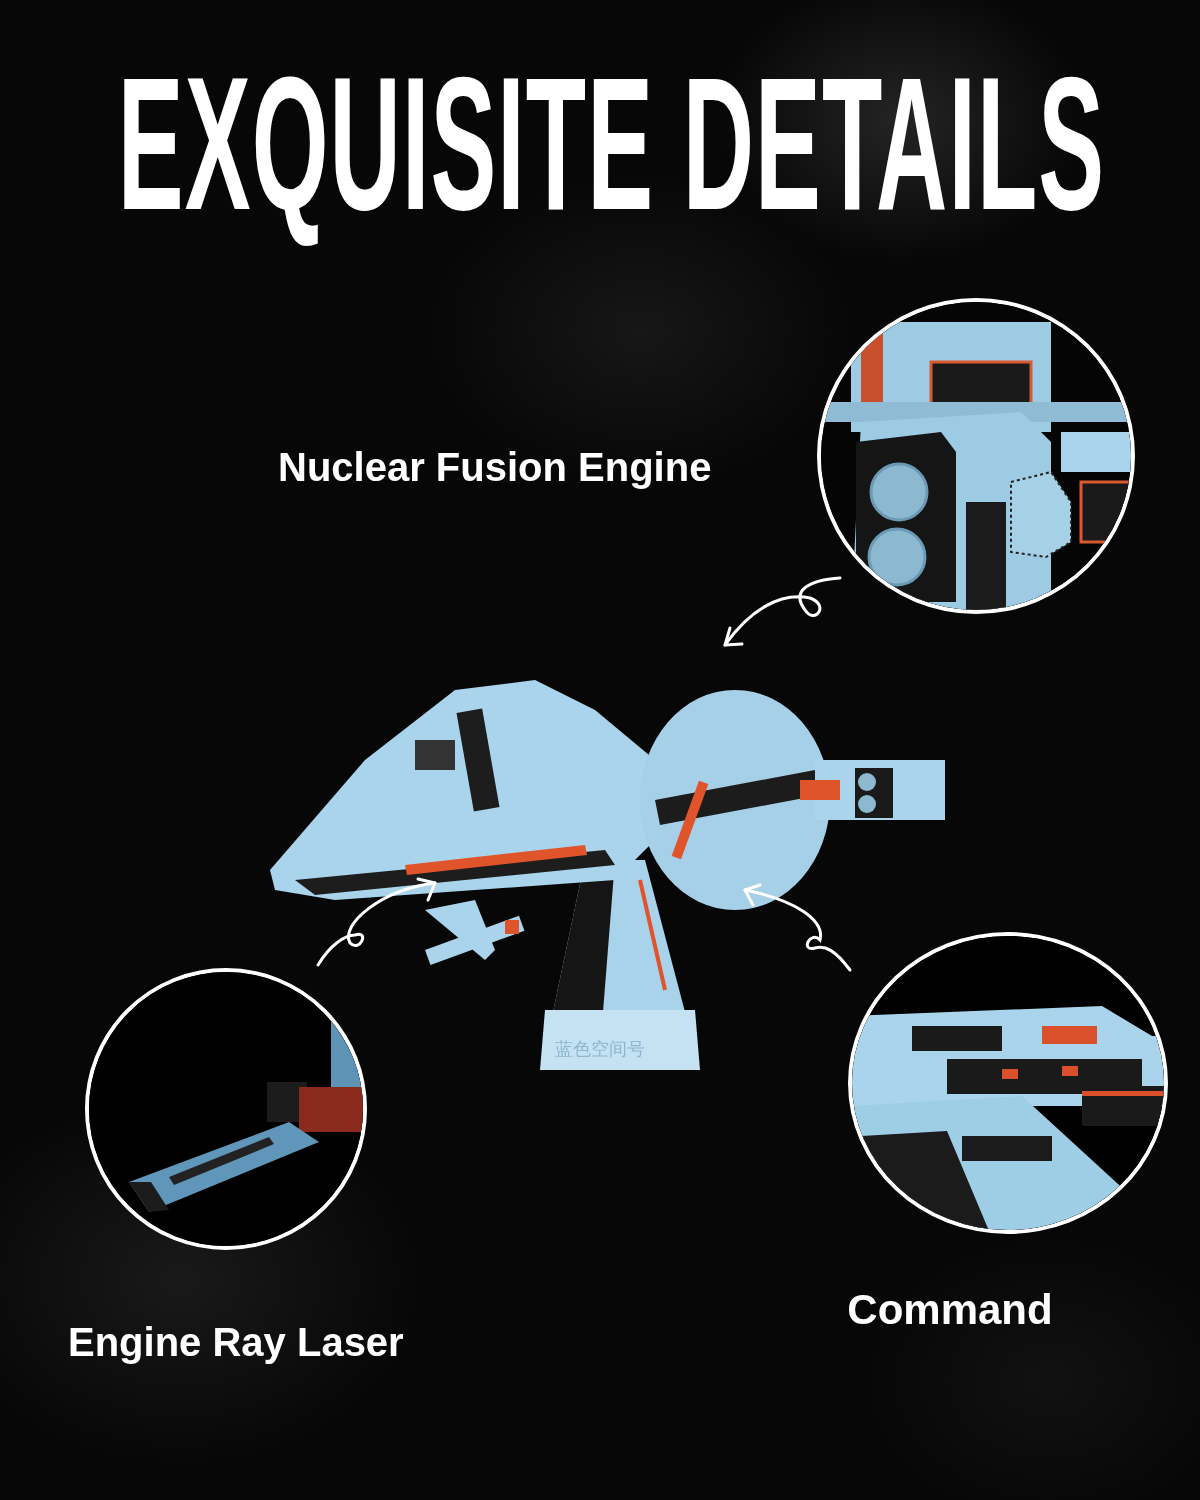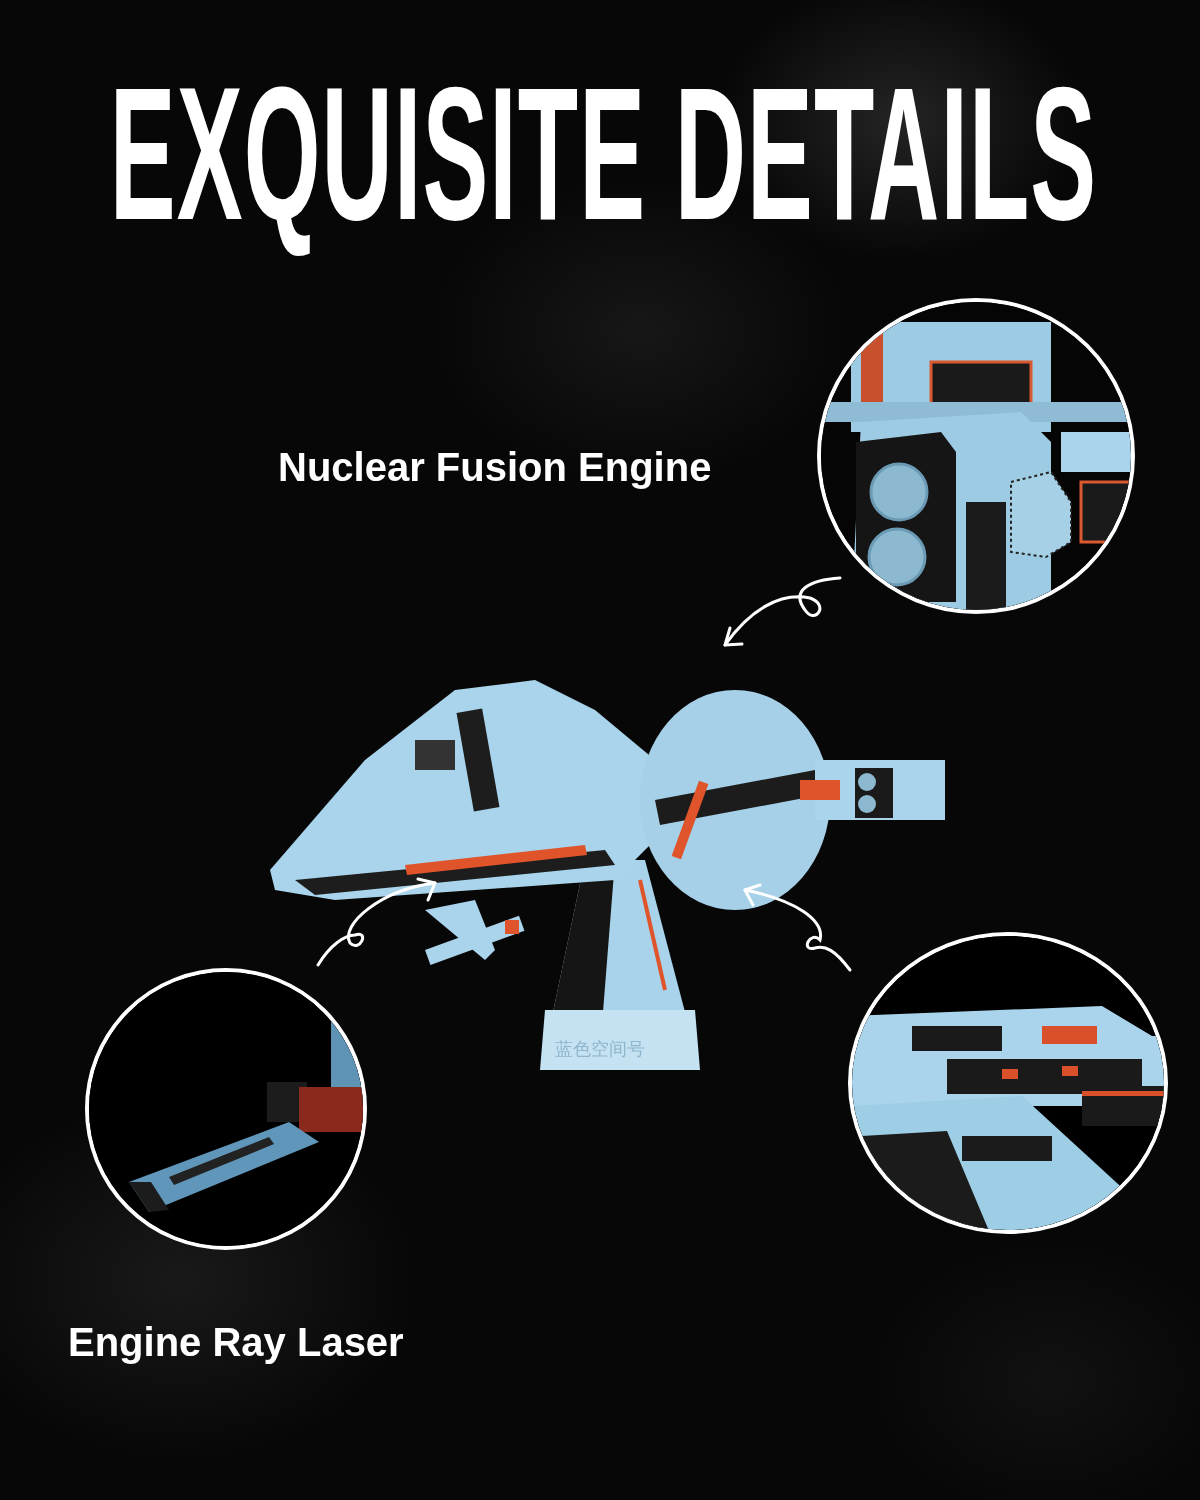--- a/index.html
+++ b/index.html
@@ -21,22 +21,22 @@
     position:absolute; inset:0;
     background-image:
       radial-gradient(1px 1px at 20px 30px, rgba(255,255,255,0.35), transparent 60%),
       radial-gradient(1px 1px at 70px 80px, rgba(255,255,255,0.25), transparent 60%),
       radial-gradient(1px 1px at 110px 15px, rgba(255,255,255,0.3), transparent 60%),
       radial-gradient(1px 1px at 45px 120px, rgba(255,255,255,0.2), transparent 60%),
       radial-gradient(1px 1px at 140px 100px, rgba(255,255,255,0.3), transparent 60%);
     background-size:160px 140px;
   }
   .title {
-    position:absolute; left:34px; top:48px; width:1140px; height:200px;
-    display:flex; align-items:flex-end; justify-content:center;
+    position:absolute; left:42px; top:48px; width:1140px; height:200px;
+    display:flex; align-items:flex-start; justify-content:center;
   }
   .title span {
     color:#fff; font-family:"Liberation Sans", sans-serif; font-weight:700;
     font-size:190px; line-height:1; letter-spacing:2px;
     transform:scaleX(0.52); transform-origin:center; white-space:nowrap;
     display:inline-block;
   }
   .label {
     position:absolute; color:#ffffff; font-weight:700; font-size:40px; line-height:1;
     white-space:nowrap;
@@ -55,20 +55,21 @@
 <div class="bg"></div>
 <div class="stars"></div>
 
 <div class="title">
   <span>EXQUISITE DETAILS</span>
 </div>
 
 <div class="label" style="left:278px; top:447px;">Nuclear Fusion Engine</div>
 <div class="label" style="left:68px; top:1322px;">Engine Ray Laser</div>
 <div class="label two" style="left:735px; top:1293px; width:430px;">
+  <div>Command</div>
 </div>
 
 <div class="circle" style="left:817px; top:298px; width:318px; height:316px;">
   <svg width="318" height="316" viewBox="0 0 318 316">
     <rect width="318" height="316" fill="#050505"></rect>
     <rect x="30" y="20" width="200" height="110" fill="#9ccbe3"></rect>
     <rect x="40" y="30" width="22" height="70" fill="#c9502c"></rect>
     <rect x="110" y="60" width="100" height="50" fill="#1a1a1a" stroke="#d95a30" stroke-width="3"></rect>
     <rect x="0" y="100" width="318" height="20" fill="#8fbcd4"></rect>
     <path d="M40 120 L200 110 L230 140 L230 316 L30 316 Z" fill="#9ccbe3"></path>

